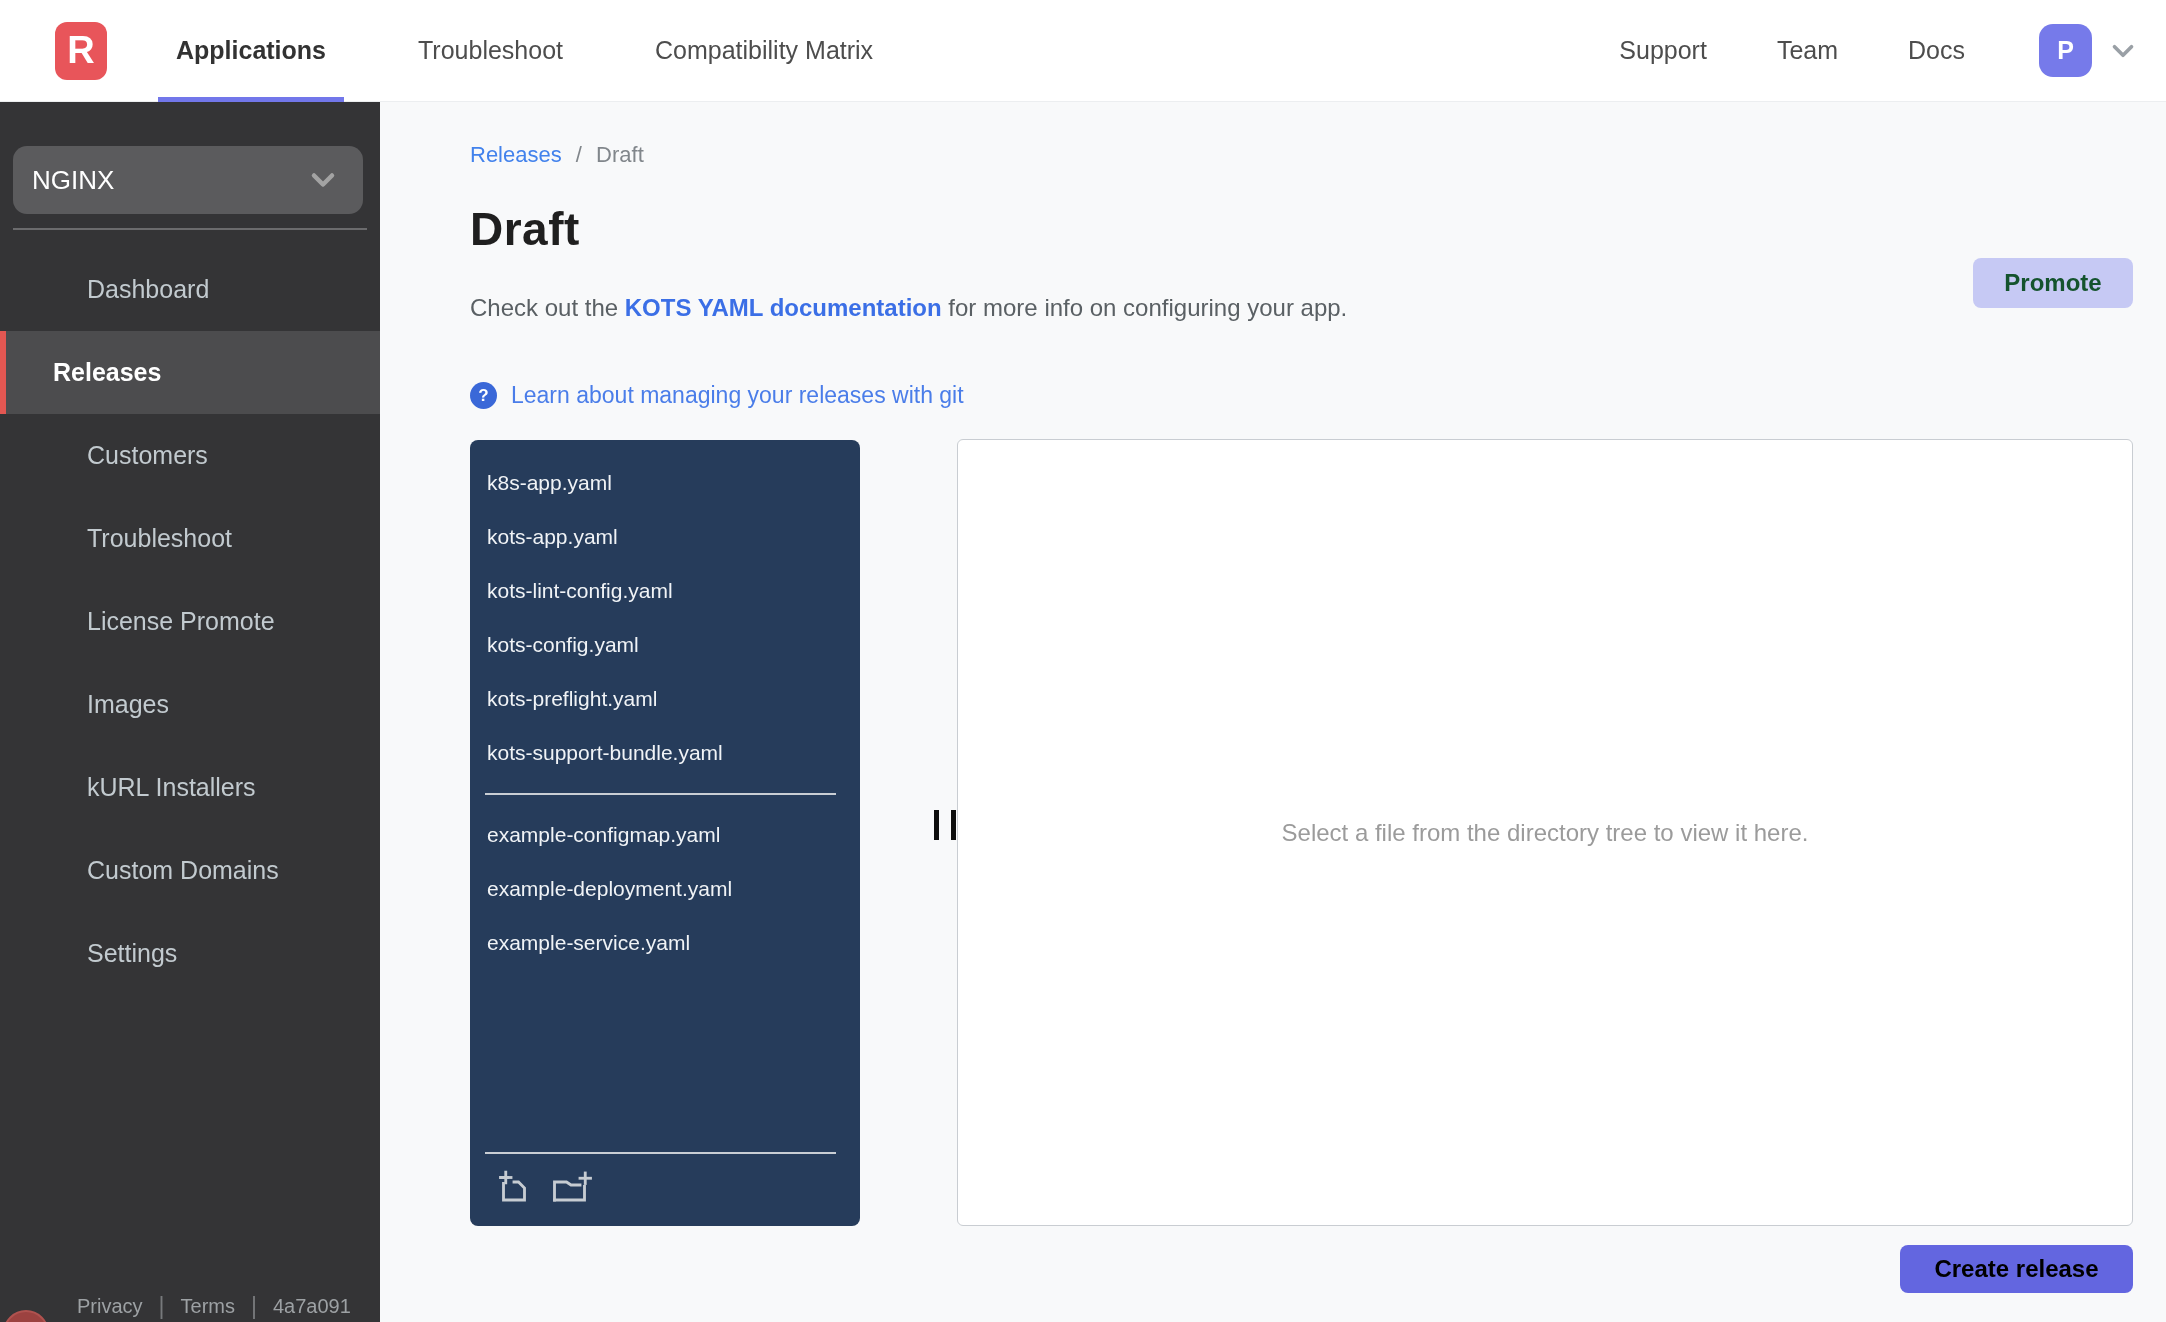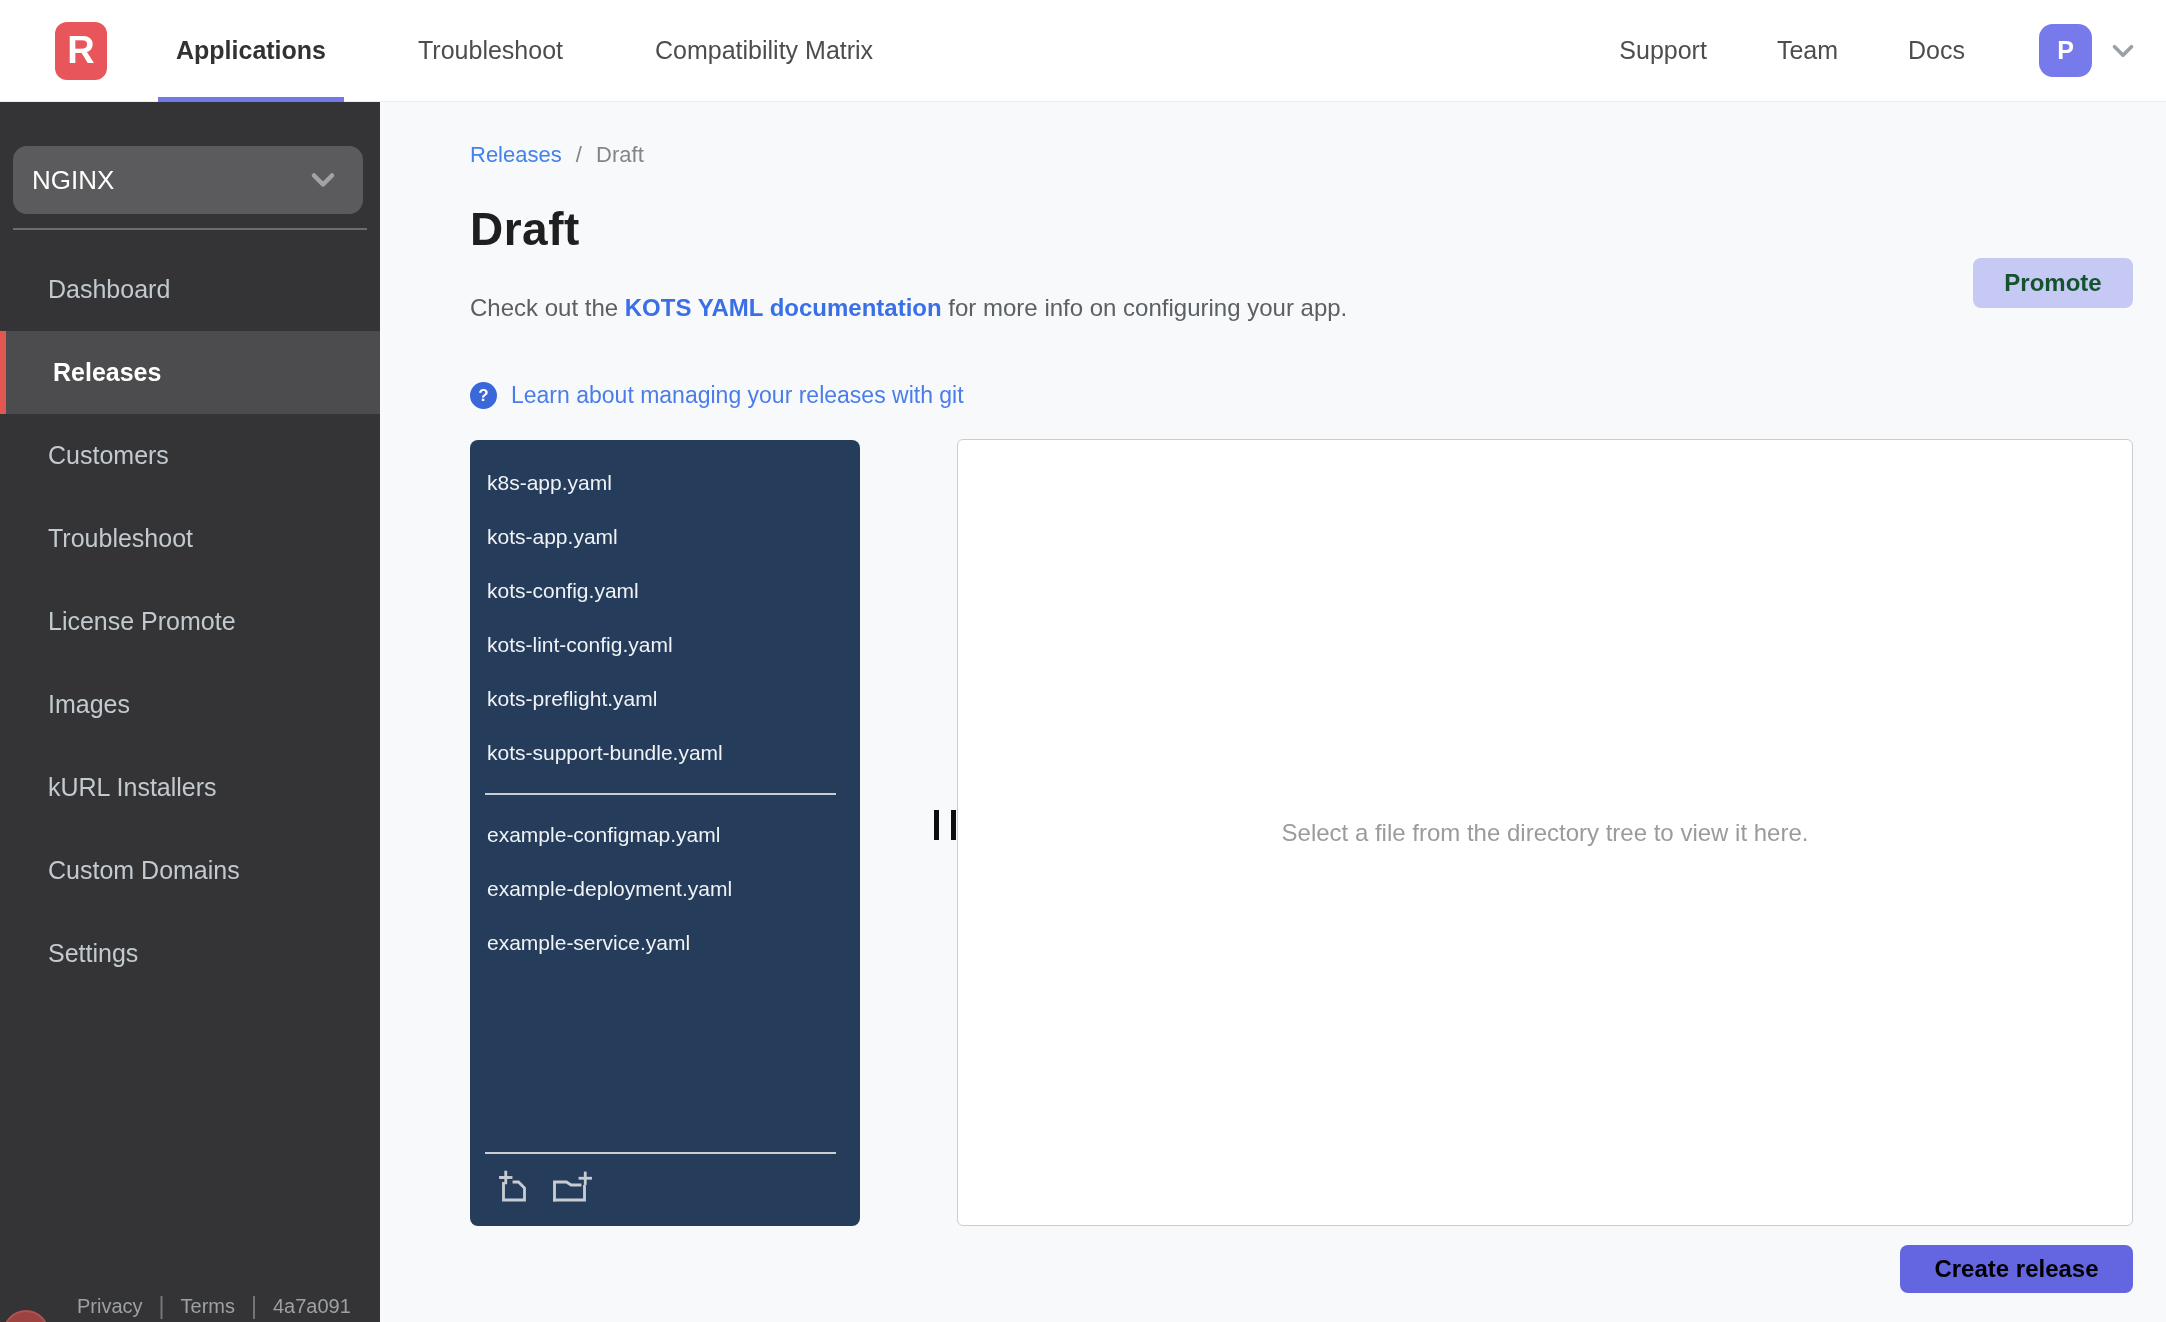--- a/index.html
+++ b/index.html
@@ -59,21 +59,21 @@
     margin: 44px 17px 0 13px; height: 68px;
     background: #5b5b5d; border-radius: 14px;
     display: flex; align-items: center; justify-content: space-between;
     padding: 0 22px 0 19px;
     color: #ffffff; font-size: 26px; cursor: pointer;
   }
   .sidebar-divider { margin: 14px 13px 0 13px; height: 2px; background: #6b6b6d; }
   .side-menu { list-style: none; margin: 18px 0 0 0; padding: 0; }
   .side-item {
     height: 83px; display: flex; align-items: center;
-    padding-left: 42px; font-size: 25px; color: #c2cacf; cursor: pointer;
+    padding-left: 81px; font-size: 25px; color: #c2cacf; cursor: pointer;
     border-left: 6px solid transparent;
   }
   .side-item.active {
     background: #4c4c4e; border-left-color: #e35752;
     padding-left: 47px; color: #ffffff; font-weight: 600;
   }
   .side-footer {
     position: absolute; left: 77px; bottom: 2px;
     display: flex; align-items: center;
     font-size: 20px; color: #9da1a4;
@@ -233,22 +233,22 @@
 
   <div class="git-row">
     <div class="help-badge">?</div>
     <span class="git-link">Learn about managing your releases with git</span>
   </div>
 
   <section class="tree-panel">
     <ul class="file-list">
       <li class="file-item">k8s-app.yaml</li>
       <li class="file-item">kots-app.yaml</li>
+      <li class="file-item">kots-lint-config.yaml</li>
       <li class="file-item">kots-config.yaml</li>
-      <li class="file-item">kots-lint-config.yaml</li>
       <li class="file-item">kots-preflight.yaml</li>
       <li class="file-item">kots-support-bundle.yaml</li>
     </ul>
     <div class="tree-divider"></div>
     <ul class="file-list">
       <li class="file-item">example-configmap.yaml</li>
       <li class="file-item">example-deployment.yaml</li>
       <li class="file-item">example-service.yaml</li>
     </ul>
 

